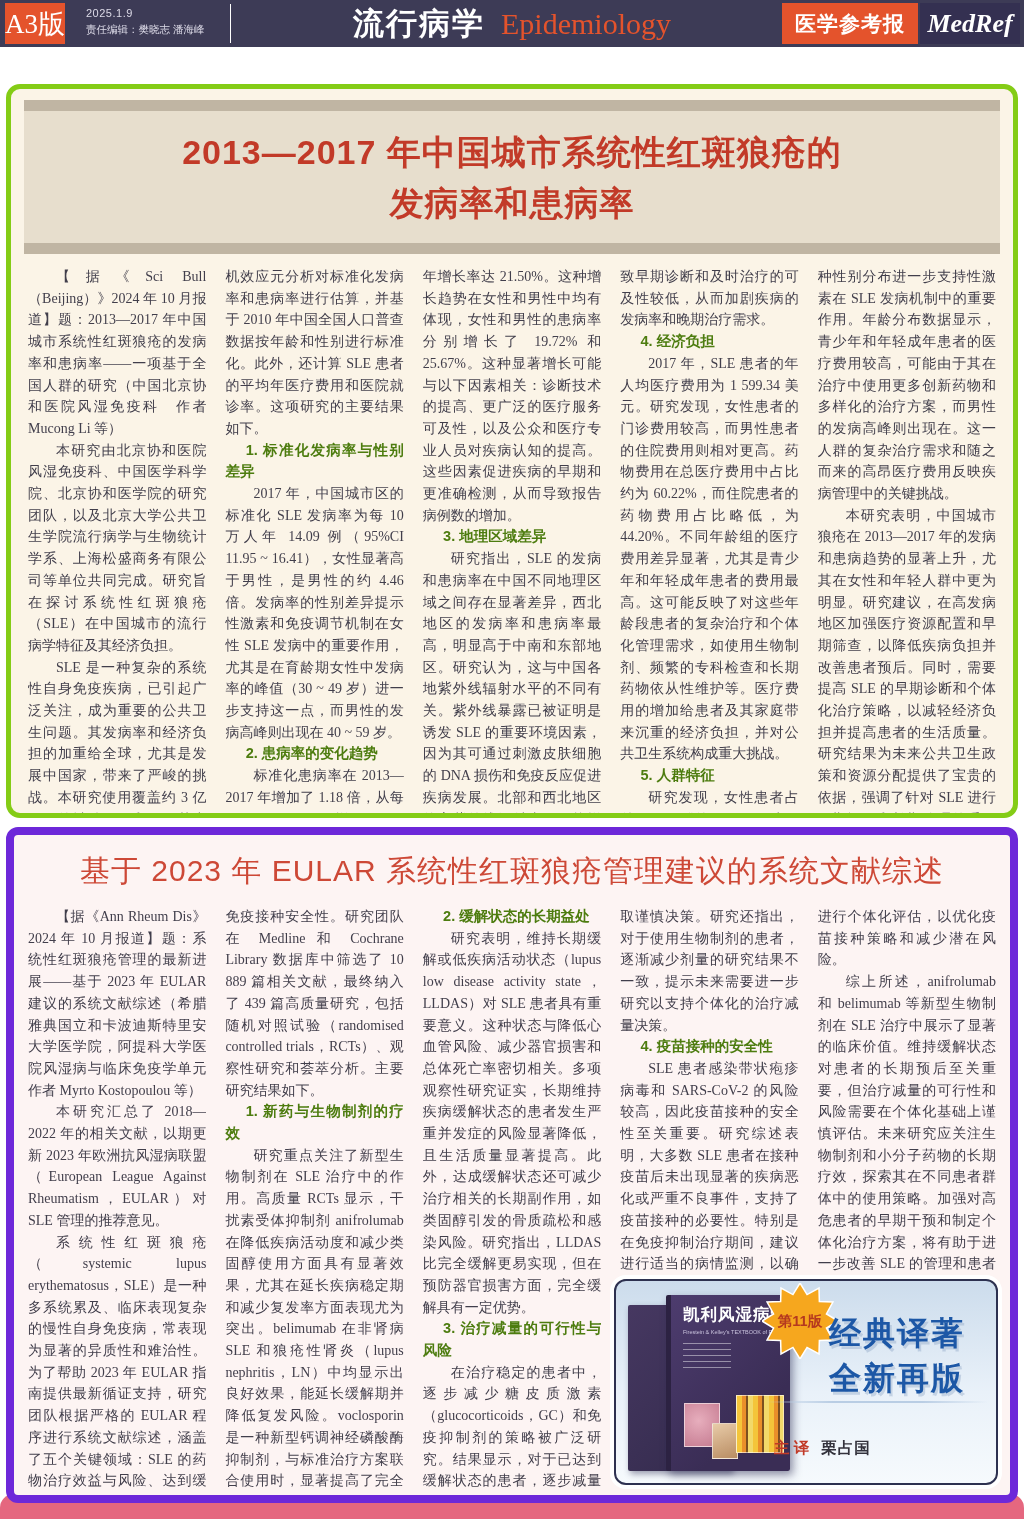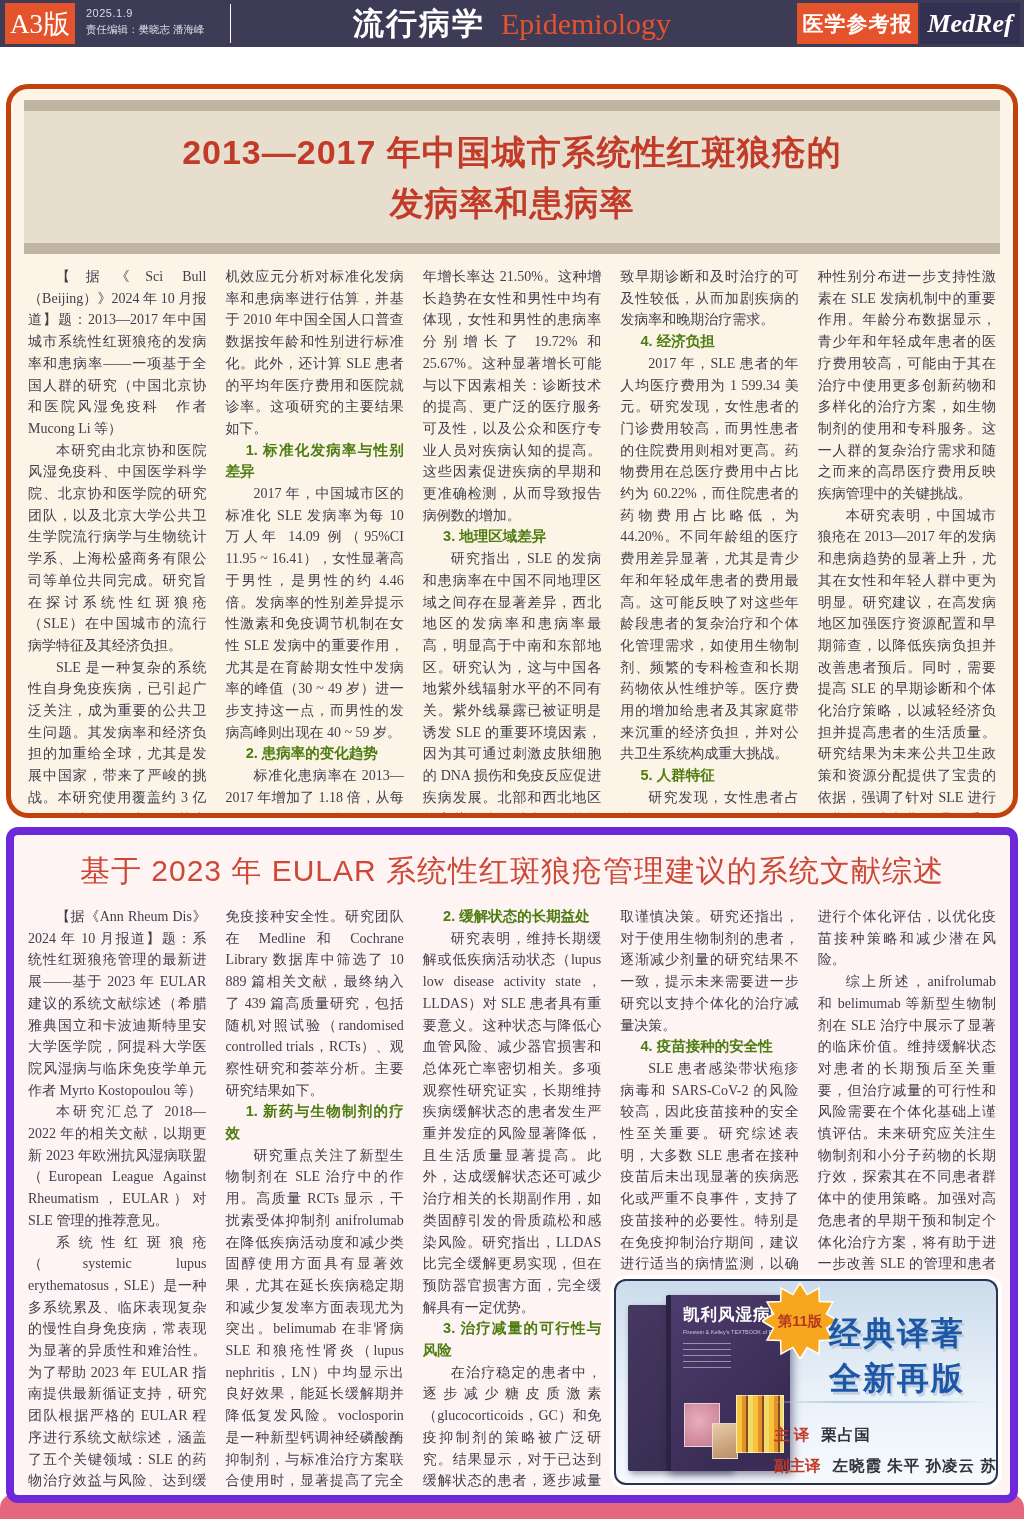--- a/index.html
+++ b/index.html
@@ -5,50 +5,50 @@
   * { margin:0; padding:0; box-sizing:border-box; }
   html,body { background:#ffffff; }
   .page {
     position:relative; width:1024px; height:1519px; background:#ffffff;
     overflow:hidden; font-family:"Liberation Serif","DejaVu Serif",serif;
   }
 
   
   .masthead { position:absolute; left:0; top:0; width:1024px; height:47px; background:#3d3b56; }
   .edition-box {
-    position:absolute; left:5px; top:3px; width:70px; height:41px; background:#e4532c;
+    position:absolute; left:5px; top:3px; width:60px; height:41px; background:#e4532c;
     color:#fff; font-size:27px; display:flex; align-items:center; justify-content:center;
     font-family:"Liberation Serif",serif;
   }
   .issue-info { position:absolute; left:86px; top:7px; color:#dddbe8; font-family:"Liberation Sans","DejaVu Sans",sans-serif; }
   .issue-date { font-size:11px; letter-spacing:.5px; }
   .issue-editors { font-size:10.5px; margin-top:4px; }
   .mast-divider { position:absolute; left:230px; top:4px; width:1px; height:39px; background:#ffffff; }
   .section-title {
     position:absolute; left:0; top:0; width:1024px; height:47px;
     display:flex; align-items:center; justify-content:center; gap:16px;
   }
   .section-cn { color:#ffffff; font-size:31px; font-weight:bold; letter-spacing:2px; }
   .section-en { color:#e4532c; font-size:30px; font-family:"Liberation Serif",serif; }
   .brand-cn {
-    position:absolute; right:106px; top:3px; width:121px; height:41px; background:#e4532c;
+    position:absolute; right:106px; top:3px; width:136px; height:41px; background:#e4532c;
     color:#fff; font-size:21px; font-weight:bold; display:flex; align-items:center; justify-content:center;
     font-family:"Liberation Sans","DejaVu Sans",sans-serif; letter-spacing:1px;
   }
   .brand-en {
     position:absolute; right:4px; top:3px; width:100px; height:41px; background:#343051;
     color:#fff; font-size:26px; font-weight:bold; display:flex; align-items:center; justify-content:center;
     font-family:"Liberation Serif",serif;
     font-style:italic;
   }
 
   
   .article1 {
     position:absolute; left:6px; top:84px; width:1012px; height:734px;
-    background:#fbf4e7; border:5px solid #c2410c; border-radius:22px; overflow:hidden;
+    background:#fbf4e7; border:5px solid #84cc16; border-radius:14px; overflow:hidden;
   }
   .a1-inner { padding:11px 13px 0 13px; }
   .taupe-bar { height:11px; background:#c0b5a3; }
   .a1-titleband { background:#e7decd; text-align:center; padding:16px 0 14px 0; }
   .a1-title {
     color:#c23a28; font-size:34px; font-weight:bold; line-height:51px; letter-spacing:1px;
     font-family:"Liberation Sans","DejaVu Sans",sans-serif;
   }
   .cols { display:flex; gap:19px; padding:12px 4px 0 4px; overflow:hidden; }
   .a1-cols { height:566px; }
@@ -124,21 +124,21 @@
     position:absolute; left:196px; top:30px; width:170px; text-align:center;
     color:#1c57a6; font-size:32px; font-weight:bold; line-height:45px; letter-spacing:2px;
     font-family:"Liberation Sans","DejaVu Sans",sans-serif;
     text-shadow:2px 3px 0 rgba(130,155,190,.35);
   }
   .ad-divider {
     position:absolute; left:150px; right:8px; top:120px; height:2px;
     background:linear-gradient(90deg, rgba(185,205,228,0), #b9cde4 30%, #b9cde4 70%, rgba(185,205,228,0));
   }
   .ad-credits { position:absolute; left:158px; top:134px; font-family:"Liberation Sans","DejaVu Sans",sans-serif; }
-  .credit { margin-top:10px; white-space:nowrap; }
+  .credit { margin-top:23px; white-space:nowrap; }
   .credit .lbl { color:#c13a28; font-weight:bold; font-size:15.5px; margin-right:12px; }
   .credit .nm { color:#33323c; font-size:15.5px; font-weight:bold; letter-spacing:1px; }
 </style>
 </head>
 <body>
 
 <div class="page">
 
   <div class="masthead">
     <div class="section-title">
@@ -182,21 +182,21 @@
             <div class="blk p">研究指出，SLE 的发病和患病率在中国不同地理区域之间存在显著差异，西北地区的发病率和患病率最高，明显高于中南和东部地区。研究认为，这与中国各地紫外线辐射水平的不同有关。紫外线暴露已被证明是诱发 SLE 的重要环境因素，因为其可通过刺激皮肤细胞的 DNA 损伤和免疫反应促进疾病发展。北部和西北地区的高紫外线辐射水平可能增加 SLE 的发病风险。此外，这些地区的医疗资源相对有限，导</div>
           </div>
           <div class="col">
             <div class="blk cont">致早期诊断和及时治疗的可及性较低，从而加剧疾病的发病率和晚期治疗需求。</div>
             <div class="blk h">4. 经济负担</div>
             <div class="blk p">2017 年，SLE 患者的年人均医疗费用为 1 599.34 美元。研究发现，女性患者的门诊费用较高，而男性患者的住院费用则相对更高。药物费用在总医疗费用中占比约为 60.22%，而住院患者的药物费用占比略低，为 44.20%。不同年龄组的医疗费用差异显著，尤其是青少年和年轻成年患者的费用最高。这可能反映了对这些年龄段患者的复杂治疗和个体化管理需求，如使用生物制剂、频繁的专科检查和长期药物依从性维护等。医疗费用的增加给患者及其家庭带来沉重的经济负担，并对公共卫生系统构成重大挑战。</div>
             <div class="blk h">5. 人群特征</div>
             <div class="blk p">研究发现，女性患者占总 SLE 人群的 81.33%，这一比例与亚洲其他研究结果一致。这</div>
           </div>
           <div class="col">
-            <div class="blk cont">种性别分布进一步支持性激素在 SLE 发病机制中的重要作用。年龄分布数据显示，青少年和年轻成年患者的医疗费用较高，可能由于其在治疗中使用更多创新药物和多样化的治疗方案，如生物制剂的使用和专科服务。这一人群的复杂治疗需求和随之而来的高昂医疗费用反映疾病管理中的关键挑战。</div>
+            <div class="blk cont">种性别分布进一步支持性激素在 SLE 发病机制中的重要作用。年龄分布数据显示，青少年和年轻成年患者的医疗费用较高，可能由于其在治疗中使用更多创新药物和多样化的治疗方案，而男性的发病高峰则出现在。这一人群的复杂治疗需求和随之而来的高昂医疗费用反映疾病管理中的关键挑战。</div>
             <div class="blk p">本研究表明，中国城市狼疮在 2013—2017 年的发病和患病趋势的显著上升，尤其在女性和年轻人群中更为明显。研究建议，在高发病地区加强医疗资源配置和早期筛查，以降低疾病负担并改善患者预后。同时，需要提高 SLE 的早期诊断和个体化治疗策略，以减轻经济负担并提高患者的生活质量。研究结果为未来公共卫生政策和资源分配提供了宝贵的依据，强调了针对 SLE 进行早期识别和长期管理的重要性。</div>
           </div>
         </div>
     </div>
   </section>
 
   <div class="bottom-bar"></div>
 
   <section class="article2">
     <h2 class="a2-title">基于 2023 年 EULAR 系统性红斑狼疮管理建议的系统文献综述</h2>

